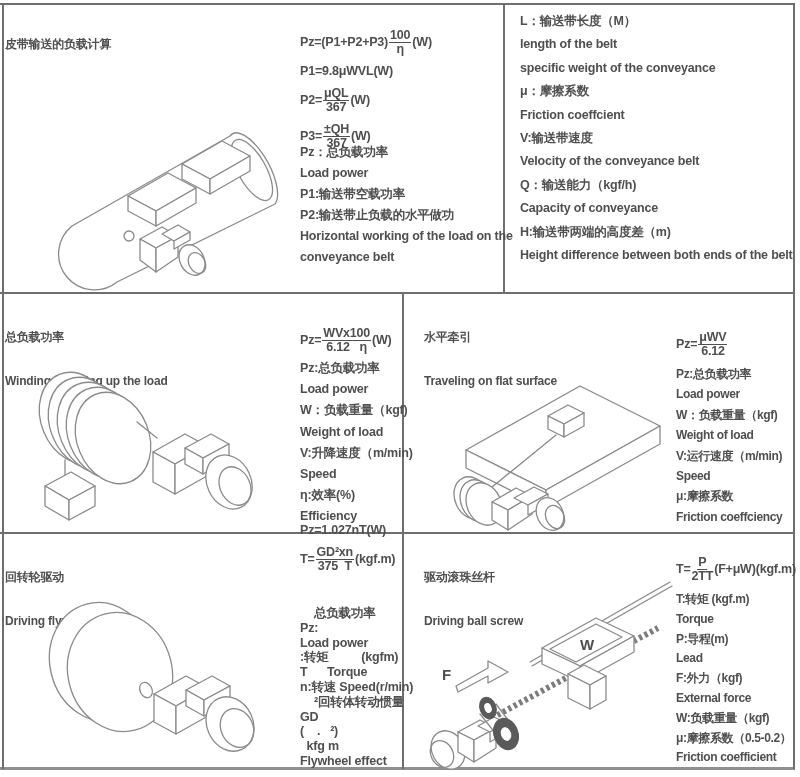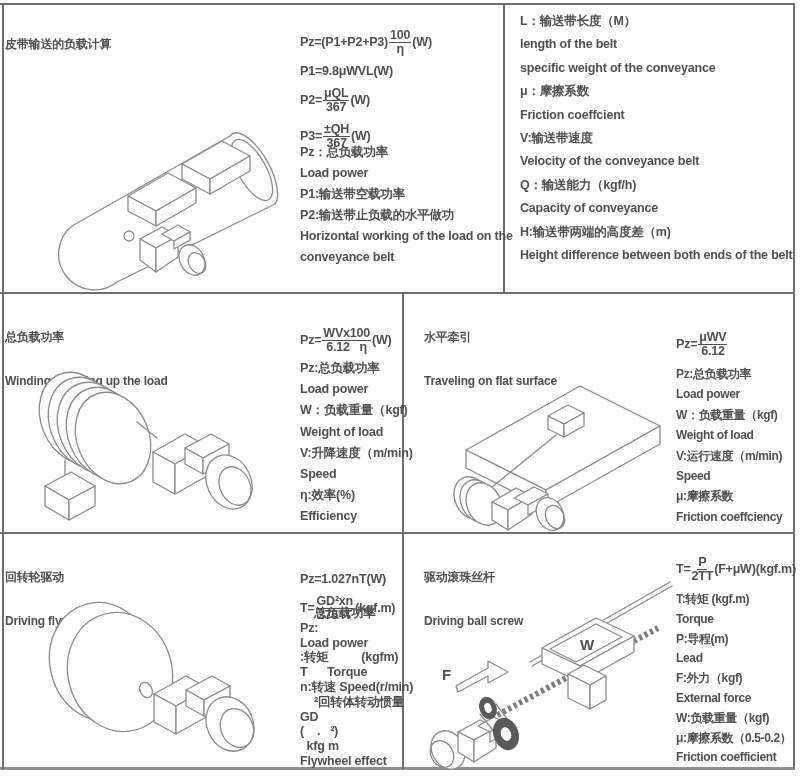--- a/index.html
+++ b/index.html
@@ -201,21 +201,21 @@
       <path class="dw" d="M124 104 L124 132 L146 144 L146 116 Z"></path>
       <path class="dw" d="M146 116 L178 98 L178 126 L146 144 Z"></path>
       <path class="dw" d="M156 100 L182 86 L200 96 L174 110 Z"></path>
       <path class="dw" d="M156 100 L156 116 L174 126 L174 110 Z"></path>
       <path class="dw" d="M174 110 L200 96 L200 112 L174 126 Z"></path>
       <ellipse class="dw" cx="200" cy="134" rx="23" ry="28" transform="rotate(-25 200 134)"></ellipse>
       <ellipse class="d" cx="207" cy="138" rx="16" ry="20" transform="rotate(-25 207 138)"></ellipse>
     </g>
   </svg>
 
-  <div class="col" style="left:300px;top:568px;width:150px;--lh:22px">
+  <div class="col" style="left:300px;top:519px;width:150px;--lh:22px">
       <div class="tline">Pz=1.027nT(W)</div>
       <div class="tline f"><span>T=</span><span class="frac"><span class="num">GD²xn</span><span class="den">375  T</span></span><span>(kgf.m)</span></div>
     </div>
   <div class="col" style="left:300px;top:606px;width:150px;--lh:14.8px">
       <div class="tline ind">总负载功率</div>
       <div class="tline">Pz:</div>
       <div class="tline">Load power</div>
       <div class="tline">:转矩          (kgfm)</div>
       <div class="tline">T      Torque</div>
       <div class="tline">n:转速 Speed(r/min)</div>

